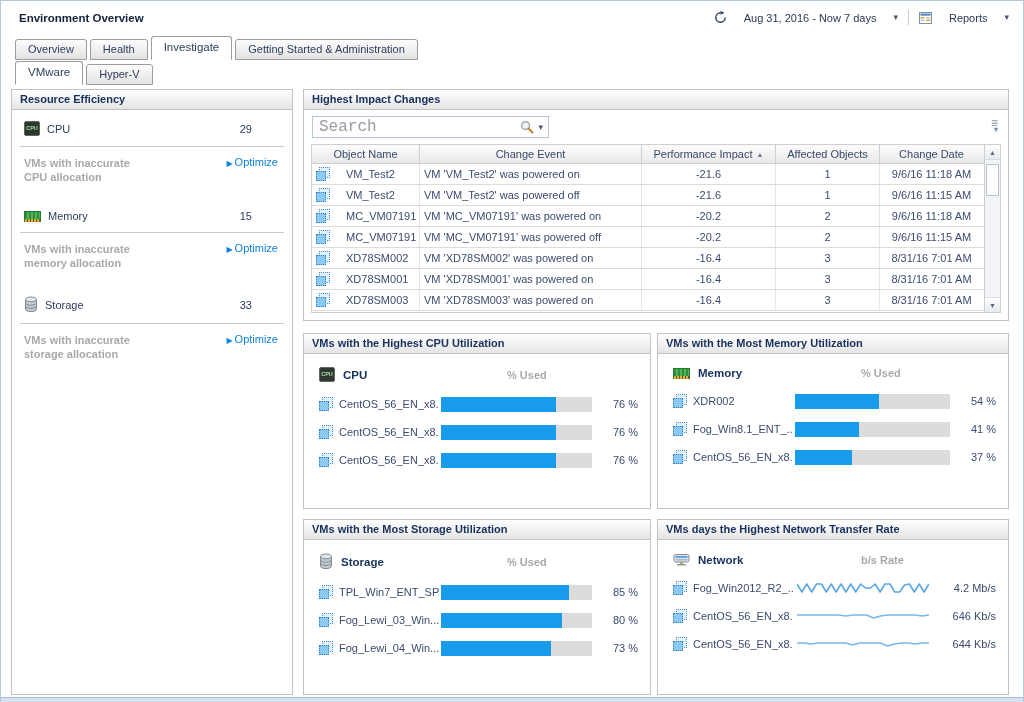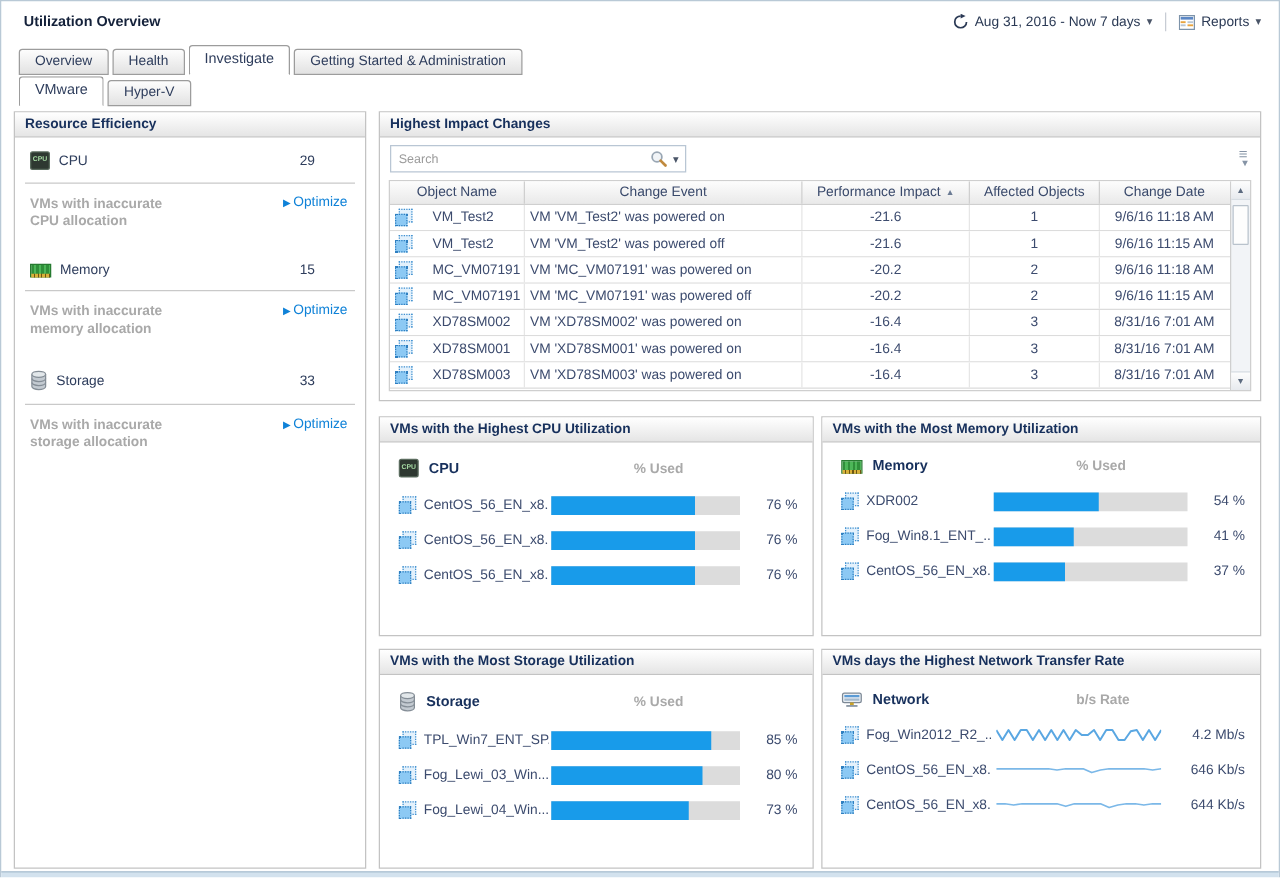--- a/index.html
+++ b/index.html
@@ -6,21 +6,21 @@
   html,body { width:1024px; height:702px; overflow:hidden; }
   body { font-family:"Liberation Sans", sans-serif; font-size:11px; color:#3c4b6e; background:#fff; }
   .page { position:relative; width:1024px; height:702px; border:1px solid #b9c9d6; border-bottom:none; background:#fff; }
   .bottom-strip { position:absolute; left:0; right:0; bottom:0; height:5px; background:#d3e2ee; border-top:1px solid #aabfd0; }
 
   
   .topbar { position:absolute; left:0; top:0; right:0; height:36px; }
   .page-title { position:absolute; left:18px; top:11px; font-weight:bold; font-size:11.5px; color:#14213a; }
   .top-right { position:absolute; right:14px; top:9px; display:flex; align-items:center; gap:6px; }
   .top-right .sep { width:1px; height:15px; background:#c7ccd4; margin:0 4px; }
-  .ctl { display:flex; align-items:center; gap:5px; color:#2b3a55; cursor:pointer; }
+  .ctl { display:flex; align-items:center; gap:17px; color:#2b3a55; cursor:pointer; }
   .caret { font-size:9px; color:#4a5568; line-height:1; }
 
   
   .tabs { position:absolute; display:flex; align-items:flex-end; gap:3px; }
   .tabs-main { left:14px; top:37px; height:22px; }
   .tabs-sub  { left:14px; top:62px; height:22px; }
   .tab { border:1px solid #9c9c9c; border-radius:3px 3px 0 0; background:linear-gradient(#fdfdfd,#e2e2e2); padding:3px 12px 4px; color:#2e3d5c; cursor:pointer; white-space:nowrap; }
   .tab.active { background:#fff; border-bottom-color:#fff; padding:4px 12px 6px; font-size:11.5px; position:relative; z-index:2; }
 
   
@@ -39,21 +39,21 @@
   .re-metric .val { color:#2e3d5c; padding-right:28px; }
   .re-div { border-top:1px solid #c9c9c9; margin:0 8px; }
   .re-note { display:flex; padding:9px 12px 15px 12px; }
   .re-note .txt { flex:1; color:#a9a9a9; font-weight:bold; line-height:14px; }
   .optimize { color:#0f82d8; white-space:nowrap; cursor:pointer; padding-right:2px; }
   .optimize .arr { font-size:8px; margin-right:2px; }
 
   
   .hic-toolbar { position:relative; height:32px; padding:6px 8px 0; }
   .search-box { display:flex; align-items:center; width:237px; height:22px; border:1px solid #b9c6d4; background:#fff; padding:0 5px 0 6px; gap:4px; }
-  .search-box input { flex:1; border:none; outline:none; font-family:Liberation Sans, sans-serif; font-size:10px; color:#3c4b6e; min-width:0; }
+  .search-box input { flex:1; border:none; outline:none; font-family:Liberation Mono, monospace; font-size:16px; color:#3c4b6e; min-width:0; }
   .search-box input::placeholder { color:#9b9b9b; }
   .customizer { position:absolute; right:10px; top:8px; color:#8694a6; font-weight:bold; cursor:pointer; line-height:10px; text-align:right; }
   .customizer .lines { font-size:12px; letter-spacing:0; }
   .customizer .c { font-size:8px; display:block; margin-top:-3px; }
 
   
   .hic-table { margin:2px 7px 0; border:1px solid #cfcfcf; display:flex; height:169px; overflow:hidden; }
   .t-cols { flex:1; }
   .t-head { display:grid; grid-template-columns:108px 222px 134px 104px 103px; height:19px; background:linear-gradient(#fdfdfd,#e9e9e9); border-bottom:1px solid #cfcfcf; }
   .t-head .th { display:flex; align-items:center; justify-content:center; gap:4px; color:#39496b; border-right:1px solid #cfcfcf; overflow:hidden; white-space:nowrap; cursor:pointer; }
@@ -94,21 +94,21 @@
   .vm-icon::before { content:''; position:absolute; top:0; right:0; width:9px; height:9px; border:1px dotted #3f8fd0; background:#e3f1fc; }
   .vm-icon::after { content:''; position:absolute; bottom:0; left:0; width:8px; height:8px; background:#8cc9f4; border:1px dotted #2f7fc0; }
   svg { display:block; }
 </style>
 </head>
 <body>
 
 <div class="page">
 
   <div class="topbar">
-    <div class="page-title">Utilization Overview</div>
+    <div class="page-title">Environment Overview</div>
     <div class="top-right">
       <div class="ctl">
         <span class="i">
           <svg width="13" height="13" viewBox="0 0 13 13">
               <path d="M11.2 6.5 A4.7 4.7 0 1 1 6.5 1.8" fill="none" stroke="#2b3a55" stroke-width="1.4"></path>
               <path d="M6.5 0 L10.5 1.8 L6.5 3.8 Z" fill="#2b3a55"></path>
             </svg>
         </span>
         <span>Aug 31, 2016 - Now 7 days</span>
         <span class="caret">▾</span>

